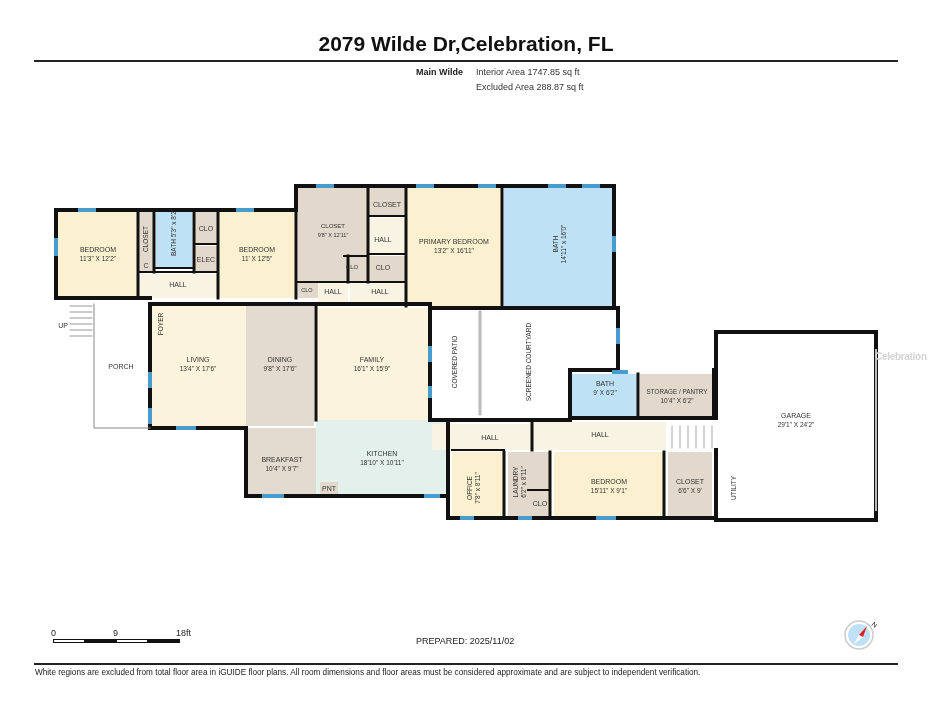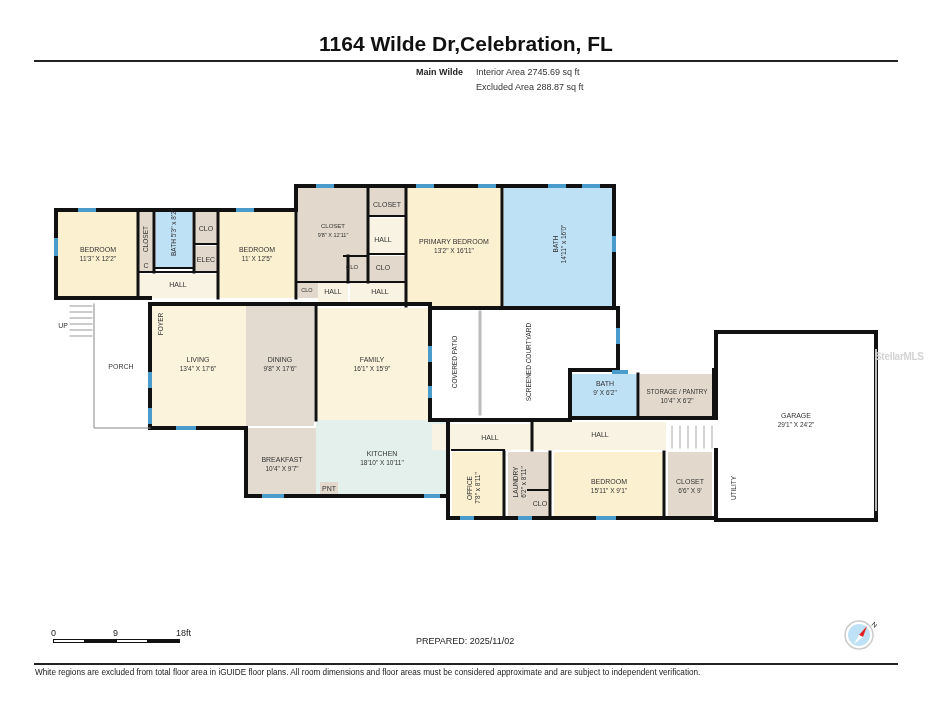--- a/index.html
+++ b/index.html
@@ -16,24 +16,24 @@
   .scale-num { position: absolute; top: 628px; font-size: 9px; color: #222; }
   .prepared { position: absolute; left: 416px; top: 636px; font-size: 9px; color: #222; }
   .footer-rule { position: absolute; left: 34px; width: 864px; top: 663px; height: 2px; background: #222; }
   .disclaimer { position: absolute; left: 35px; top: 668px; font-size: 8.2px; color: #222; text-align: right; }
   .watermark { position: absolute; left: 875px; top: 351px; font-size: 10px; color: #d4d4d4; font-weight: bold; letter-spacing: -0.3px; }
   .compass { position: absolute; left: 843px; top: 617px; width: 34px; height: 34px; }
 </style>
 </head>
 <body>
 
-<div class="title">1164 Wilde Dr,Celebration, FL</div>
+<div class="title">2079 Wilde Dr,Celebration, FL</div>
 <div class="title-rule"></div>
 <div class="floor-label">Main Wilde</div>
-<div class="area-line" style="top:67px">Interior Area 2745.69 sq ft</div>
+<div class="area-line" style="top:67px">Interior Area 1747.85 sq ft</div>
 <div class="area-line" style="top:82px">Excluded Area 288.87 sq ft</div>
 
 <svg class="plan" viewBox="0 0 932 720" xmlns="http://www.w3.org/2000/svg">
 
   <g>
 
     <rect x="56" y="210" width="82" height="88" fill="#fbf0d0"></rect>
     <rect x="138" y="212" width="16" height="48" fill="#e2d9cc"></rect>
     <rect x="138" y="260" width="16" height="12" fill="#e2d9cc"></rect>
     <rect x="156" y="212" width="36" height="56" fill="#bfe1f5"></rect>
@@ -147,21 +147,21 @@
 <div class="room-label" style="left:340px;top:450px;width:84px"><span>KITCHEN</span><span class="dim">18'10" x 10'11"</span></div>
 <div class="room-label" style="left:320px;top:485px;width:18px">PNT</div>
 <div class="room-label" style="left:460px;top:434px;width:60px">HALL</div>
 <div class="room-label" style="left:570px;top:431px;width:60px">HALL</div>
 <div class="vlabel" style="left:446px;top:480px;width:56px"><span>OFFICE</span><br><span>7'8" x 8'11"</span></div>
 <div class="vlabel" style="left:492px;top:474px;width:56px"><span>LAUNDRY</span><br><span>6'2" x 8'11"</span></div>
 <div class="room-label" style="left:530px;top:500px;width:20px">CLO</div>
 <div class="room-label" style="left:566px;top:478px;width:86px"><span>BEDROOM</span><span class="dim">15'11" x 9'1"</span></div>
 <div class="room-label" style="left:668px;top:478px;width:44px"><span>CLOSET</span><span class="dim">6'6" x 9'</span></div>
 
-<div class="watermark">StellarMLS</div>
+<div class="watermark">Celebration</div>
 
 <div class="scale-num" style="left:51px">0</div>
 <div class="scale-num" style="left:113px">9</div>
 <div class="scale-num" style="left:176px">18</div>
 <div class="scale-bar" style="left:53px;width:32px;background:#fff"></div>
 <div class="scale-bar" style="left:84px;width:33px;background:#111"></div>
 <div class="scale-bar" style="left:116px;width:32px;background:#fff"></div>
 <div class="scale-bar" style="left:147px;width:33px;background:#111"></div>
 <div class="scale-num" style="left:186px;top:628px">ft</div>
 

